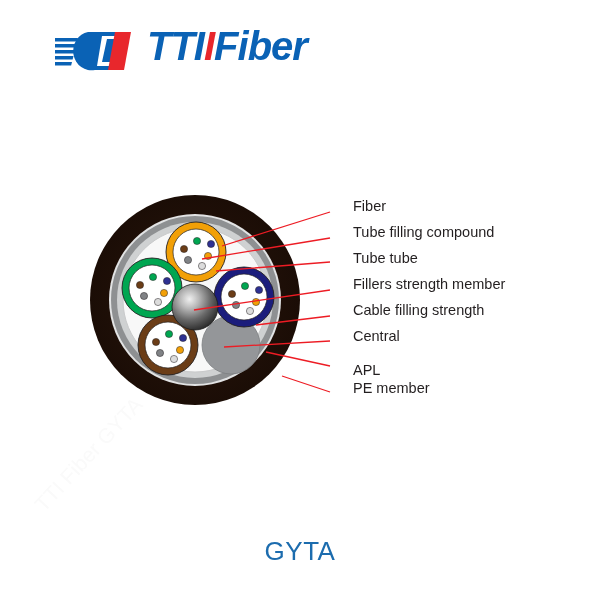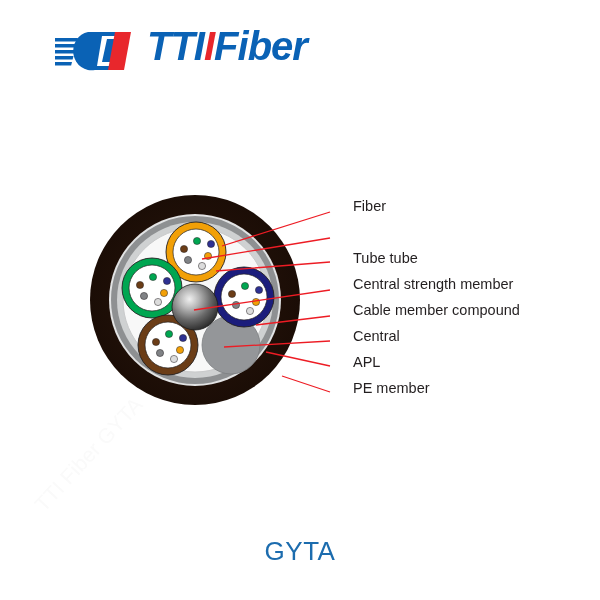--- a/index.html
+++ b/index.html
@@ -186,24 +186,25 @@
       <line x1="330" y1="262" x2="216" y2="271"></line>
       <line x1="330" y1="290" x2="194" y2="310"></line>
       <line x1="330" y1="316" x2="256" y2="325"></line>
       <line x1="330" y1="341" x2="224" y2="347"></line>
       <line x1="330" y1="366" x2="266" y2="352"></line>
       <line x1="330" y1="392" x2="282" y2="376"></line>
     </g>
   </svg>
 
   <div class="label" style="top:198px">Fiber</div>
+  <div class="label" style="top:224px">Tube filling compound</div>
   <div class="label" style="top:250px">Tube tube</div>
-  <div class="label" style="top:276px">Central strength member</div>
-  <div class="label" style="top:302px">Cable member compound</div>
+  <div class="label" style="top:276px">Fillers strength member</div>
+  <div class="label" style="top:302px">Cable filling strength</div>
   <div class="label" style="top:328px">Central</div>
-  <div class="label" style="top:354px">APL</div>
+  <div class="label" style="top:362px">APL</div>
   <div class="label" style="top:380px">PE member</div>
 
   <div class="watermark">TTI Fiber  GYTA</div>
 
   <div class="title">GYTA</div>
 
 </div>
 
 </body></html>

